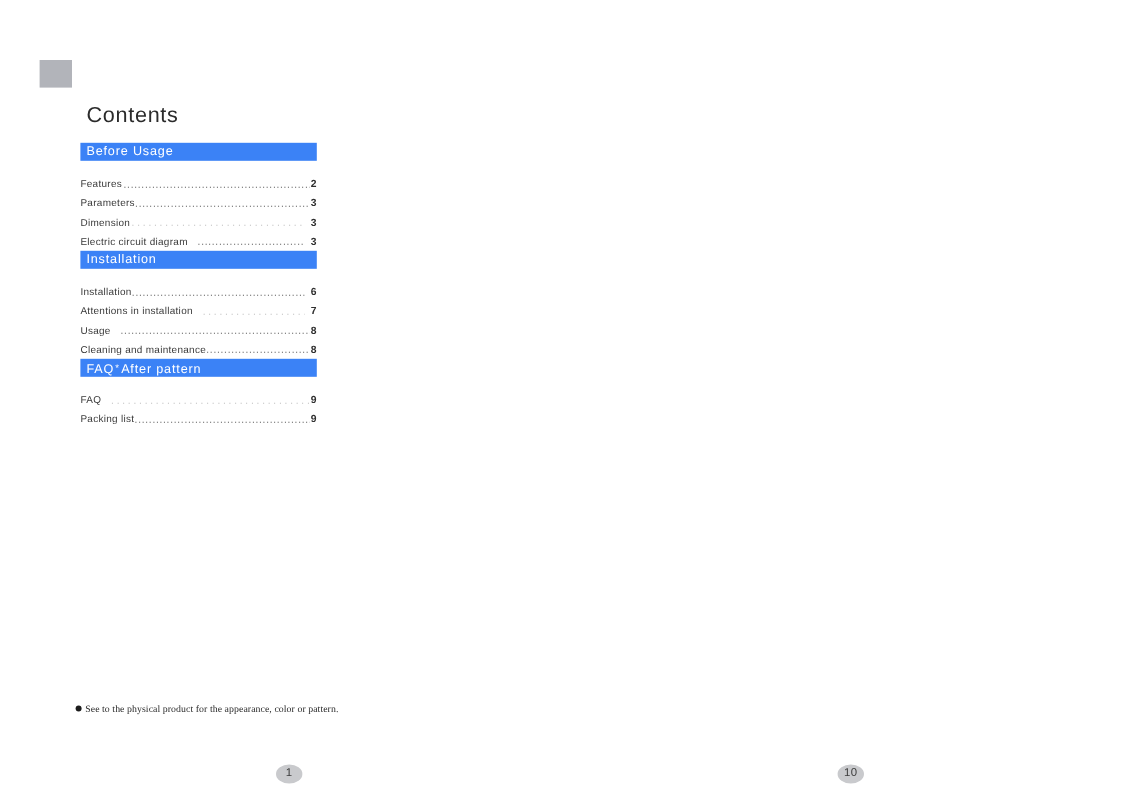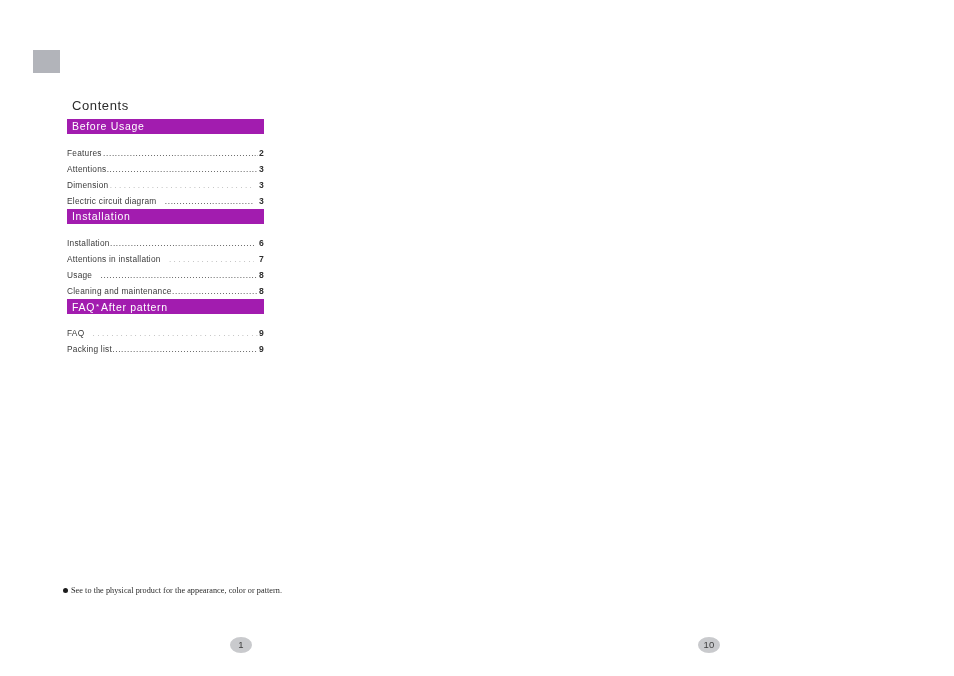--- a/index.html
+++ b/index.html
@@ -23,40 +23,39 @@
     width: 27px;
     height: 23px;
     background: #b2b4ba;
   }
 
   
   .page-title {
     position: absolute;
     left: 72px;
     top: 86px;
-    font-size: 13px;
+    font-size: 18px;
     color: #2b2b2b;
     letter-spacing: 0.6px;
     font-weight: 400;
-    margin-top: 12px;
   }
 
   
   .toc {
     position: absolute;
     left: 67px;
     top: 119px;
     width: 197px;
   }
 
   .section { }
   .section + .section { margin-top: 2px; }
 
   .section-bar {
-    background: #a21caf;
+    background: #3b82f6;
     height: 15px;
     line-height: 15px;
     padding: 0 0 0 5px;
     box-sizing: border-box;
     color: #ffffff;
     font-size: 10.5px;
     letter-spacing: 0.7px;
     white-space: nowrap;
   }
   .section-bar .sup {
@@ -171,21 +170,21 @@
     <div class="section-bar">Before Usage</div>
     <div class="entries">
 
       <div class="entry">
         <span class="label">Features</span>
         <span class="leader"></span>
         <span class="pageno">2</span>
       </div>
 
       <div class="entry tight">
-        <span class="label">Attentions</span>
+        <span class="label">Parameters</span>
         <span class="leader"></span>
         <span class="pageno">3</span>
       </div>
 
       <div class="entry faint spaced-num">
         <span class="label">Dimension</span>
         <span class="leader"></span>
         <span class="pageno">3</span>
       </div>
 

